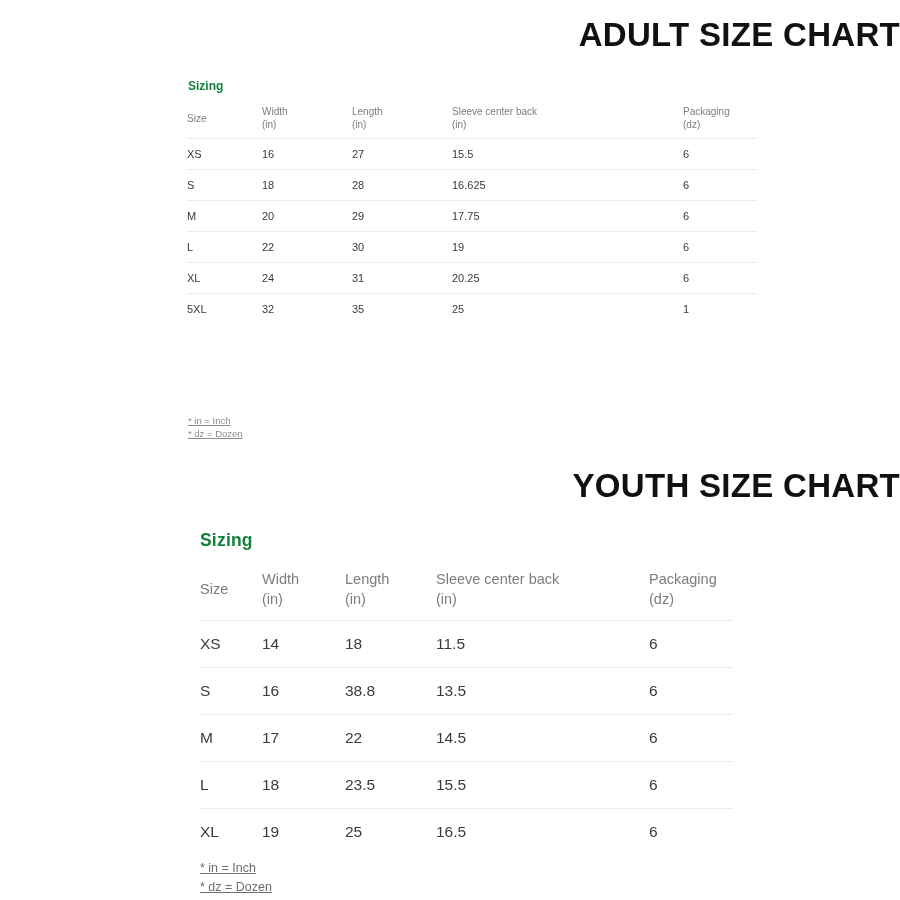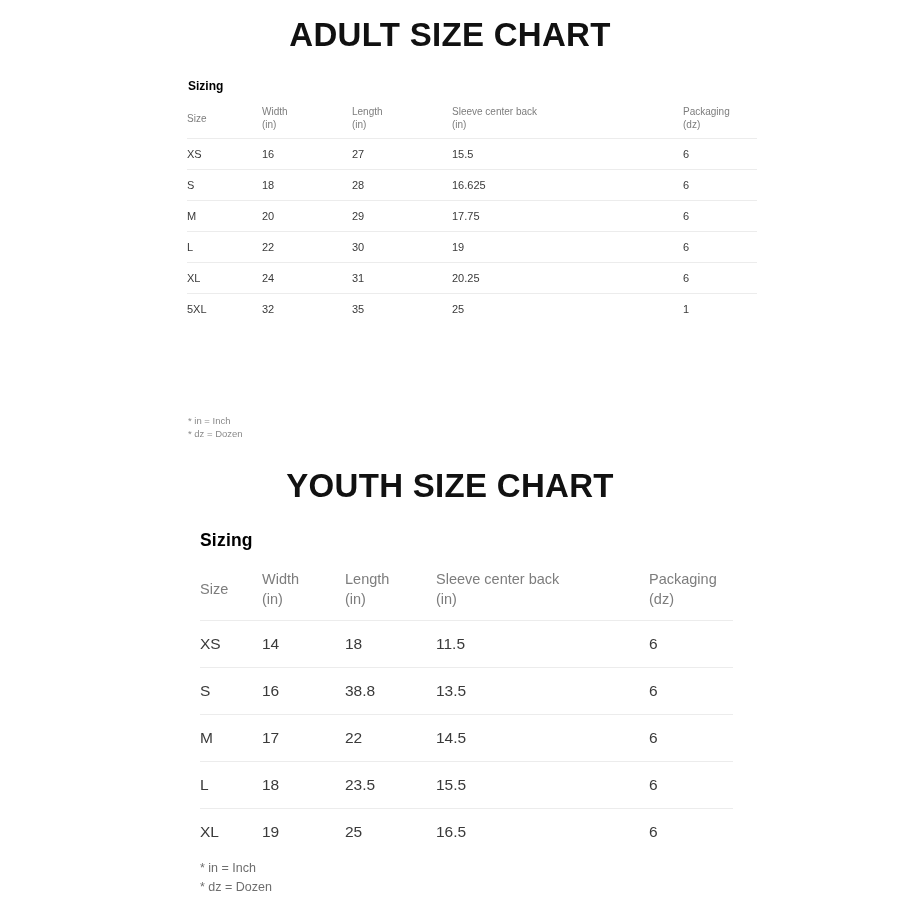--- a/index.html
+++ b/index.html
@@ -15,33 +15,33 @@
     color: var(--cell-text, #3a3a3a);
     overflow: hidden;
   }
   .chart { position: static; }
 
   .title {
     position: absolute;
     left: 0;
     width: 900px;
     margin: 0;
-    text-align: center;
+    text-align: right;
     font-size: 33px;
     font-weight: 700;
     letter-spacing: 0.3px;
     color: var(--title, #111111);
     white-space: nowrap;
   }
   .adult .title { top: 16px; }
   .youth .title { top: 467px; }
 
   .sizing {
     position: absolute;
-    color: #000000;
+    color: #15803d;
     white-space: nowrap;
   }
   .adult .sizing { left: 188px; top: 79px; font-size: 12px; font-weight: 700; }
   .youth .sizing { left: 200px; top: 530px; font-size: 17.5px; font-weight: 600; letter-spacing: 0.2px; }
 
   .size-table {
     position: absolute;
     border-collapse: collapse;
     table-layout: fixed;
   }
@@ -76,20 +76,21 @@
   .youth .size-table th:nth-child(1) { width: 62px; }
   .youth .size-table th:nth-child(2) { width: 83px; }
   .youth .size-table th:nth-child(3) { width: 91px; }
   .youth .size-table th:nth-child(4) { width: 213px; }
   .youth .size-table th:nth-child(5) { width: 84px; }
 
   .footnotes {
     position: absolute;
     color: var(--footnote, #8a8a8a);
     white-space: nowrap;
+    text-decoration: underline;
   }
   .adult .footnotes { left: 188px; top: 414px; font-size: 9.5px; line-height: 13px; }
   .youth .footnotes { left: 200px; top: 859px; font-size: 12.5px; line-height: 19px; color: #6e6e6e; }
 </style>
 </head>
 <body>
 
 <main>
 
   <section class="chart adult">

